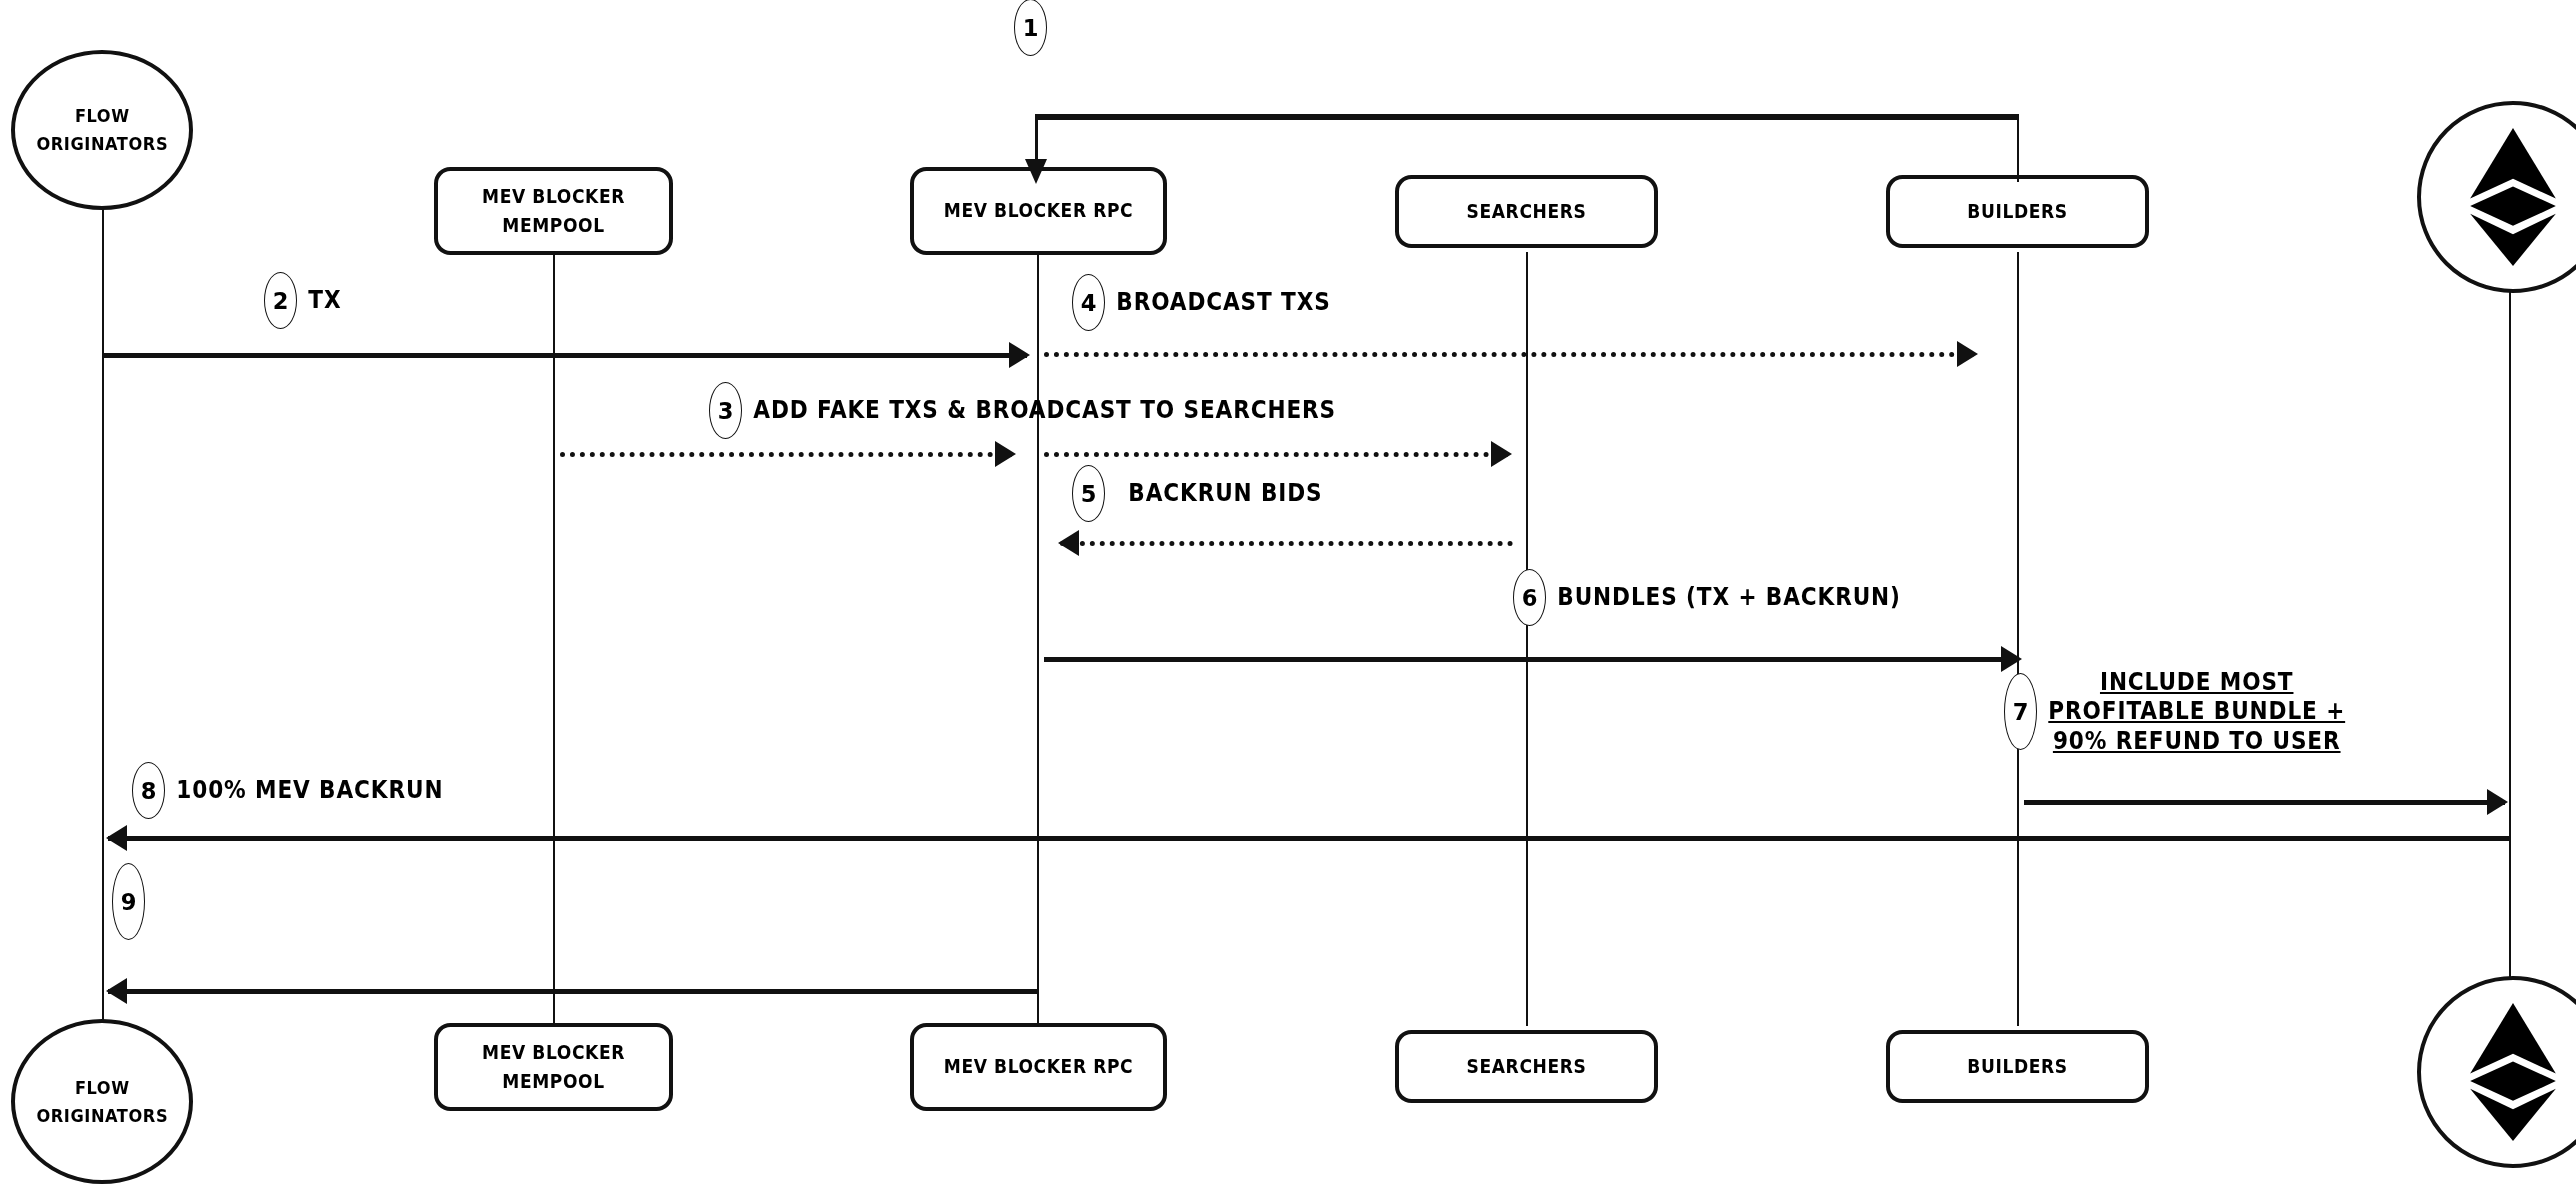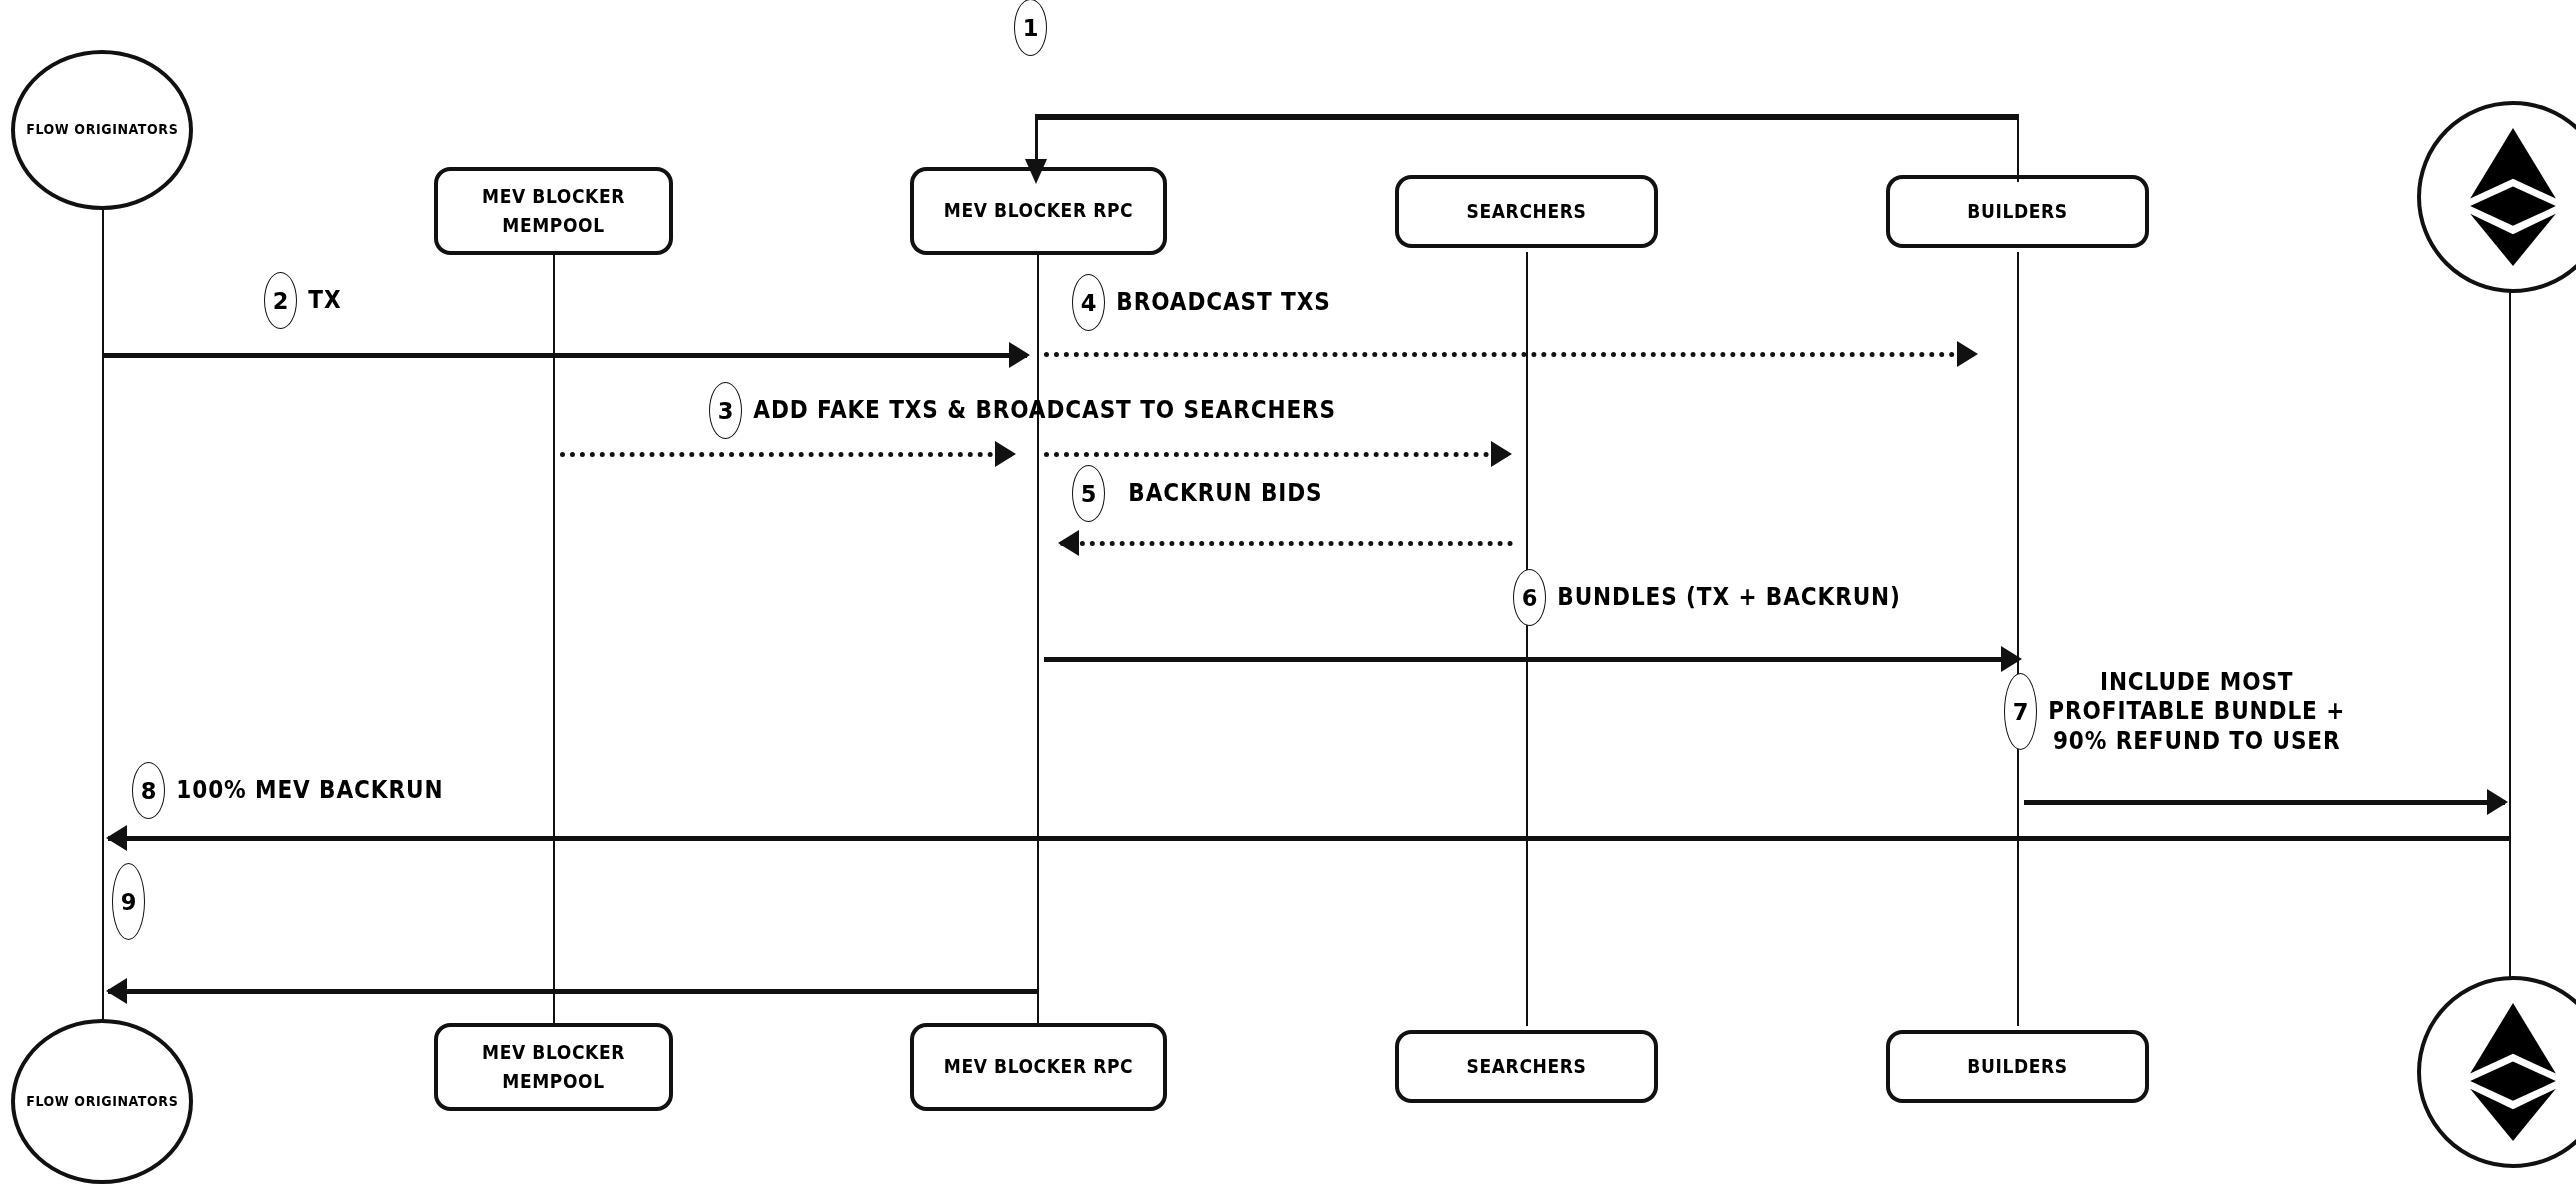--- a/index.html
+++ b/index.html
@@ -11,21 +11,21 @@
   .lifeline{position:absolute;width:1.9px;background:#111;}
 
   
   .node{position:absolute;box-sizing:border-box;background:#fff;
         display:flex;align-items:center;justify-content:center;
         text-align:center;color:#000;letter-spacing:0.6px;}
   .node.box{border:4.4px solid #111;border-radius:16.4px;}
   .node.ellipse{border:4.4px solid #111;border-radius:50%;}
   .node .lbl{line-height:1.55;font-size:19px;font-weight:600;
              text-transform:uppercase;font-stretch:condensed;}
-  .node.ellipse .lbl{font-size:14px;}
+  .node.ellipse .lbl{font-size:18px;}
 
   
   .ethnode{position:absolute;border:4.4px solid #111;border-radius:50%;
            background:#fff;display:flex;align-items:center;justify-content:center;}
 
   
   .msg{position:absolute;height:0;}
   .msg .shaft{position:absolute;left:0;top:0;width:100%;height:5px;background:#111;}
   .msg.dotted .shaft{background:none;border-top:5.7px dotted #111;height:0;}
   .msg .head{position:absolute;top:-10.7px;width:0;height:0;
@@ -159,21 +159,21 @@
     <div class="num">6</div>
     <div class="txt">BUNDLES (TX + BACKRUN)</div>
   </div>
 
   <div class="msg" style="left:2024px; top:800px; width:481px;">
     <div class="shaft"></div>
     <div class="head right"></div>
   </div>
   <div class="step stack" style="left:2004px; top:668px;">
     <div class="num" style="height:75px;">7</div>
-    <div class="txt" style="text-align:center;">INCLUDE MOST
+    <div class="txt" style="text-align:center;text-decoration:underline;">INCLUDE MOST
 PROFITABLE BUNDLE +
 90% REFUND TO USER</div>
   </div>
 
   <div class="msg" style="left:108px; top:836px; width:2402px;">
     <div class="shaft"></div>
     <div class="head left"></div>
   </div>
   <div class="step" style="left:132px; top:762px;">
     <div class="num">8</div>

